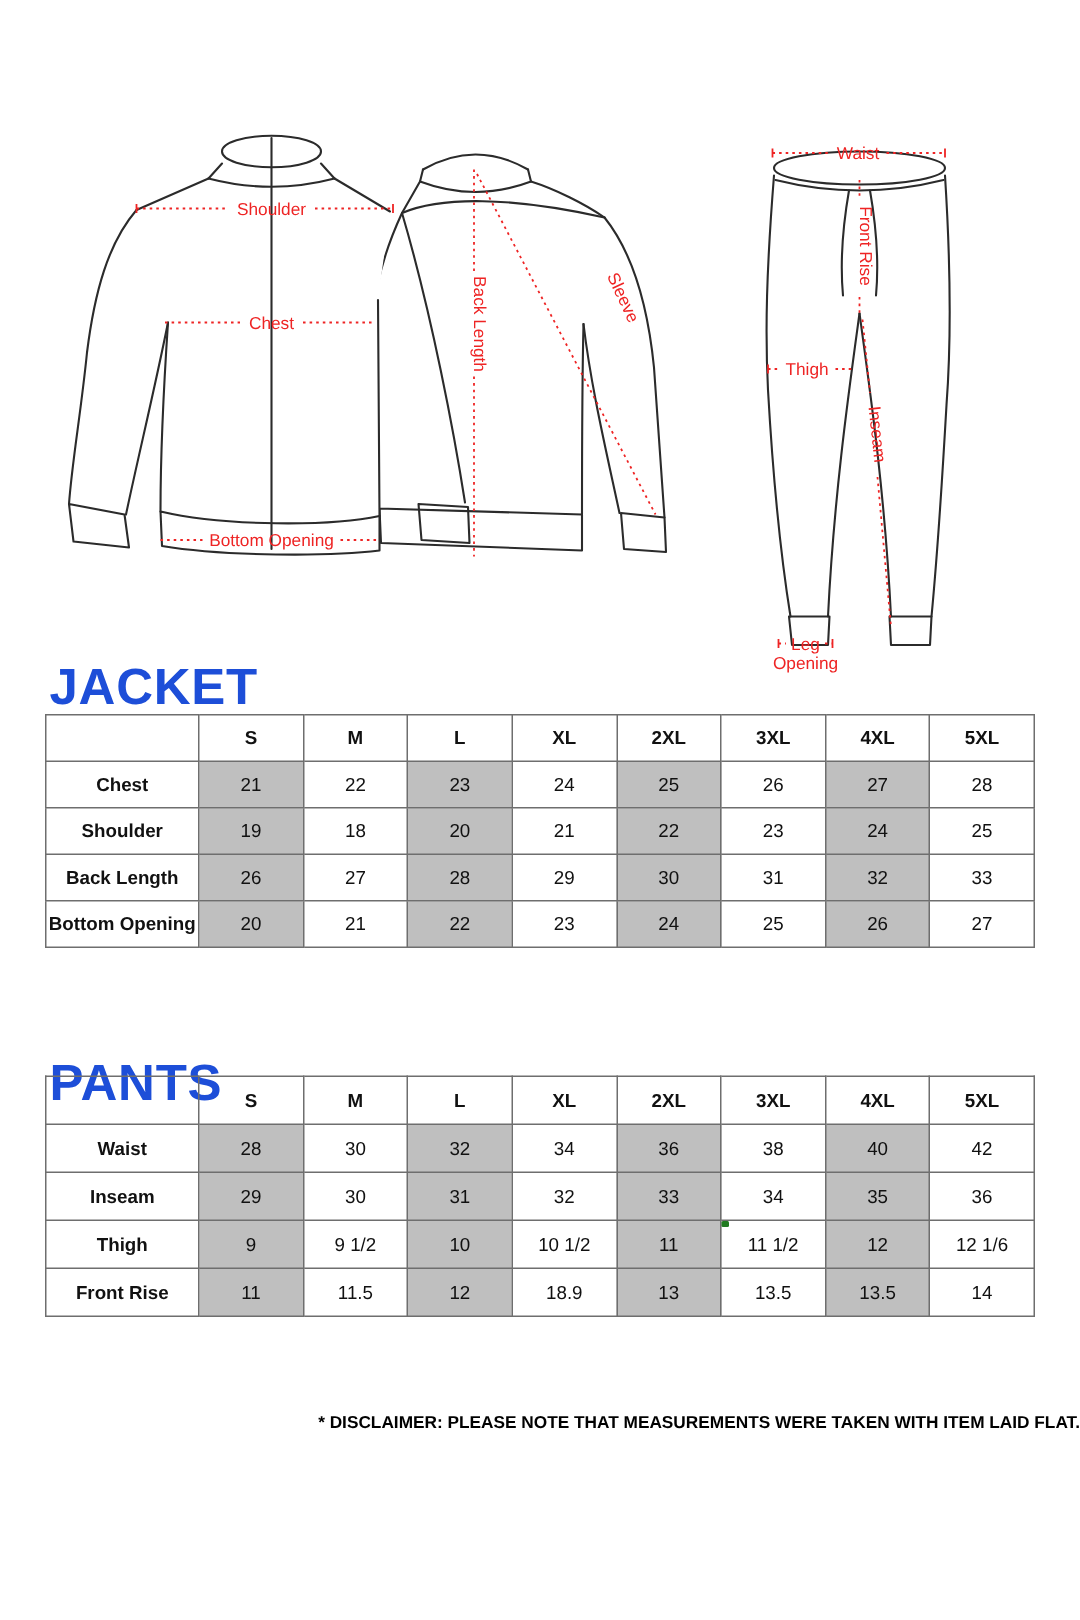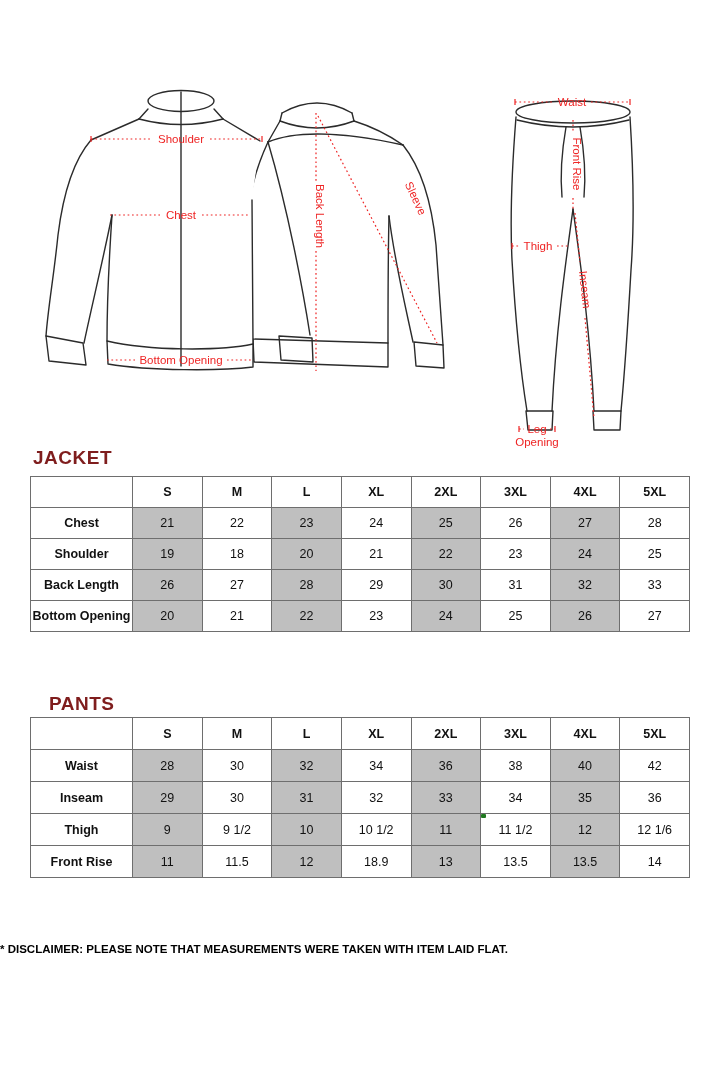--- a/index.html
+++ b/index.html
@@ -8,44 +8,44 @@
 
   
   .diagram{position:absolute;left:0;top:0;}
   .fillwhite{fill:#ffffff;stroke:none;}
   .garment{fill:none;stroke:#2b2b2b;stroke-width:1.4;stroke-linecap:round;stroke-linejoin:round;}
   .redline{fill:none;stroke:#ee2424;stroke-width:1.2;stroke-dasharray:1.7 2.7;}
   .redtick{fill:none;stroke:#ee2424;stroke-width:1.2;}
   .redlabel{fill:#ee2424;font-family:"Liberation Sans",sans-serif;font-size:11.5px;}
 
   
-  .section-title{position:absolute;left:33px;font-size:19px;font-weight:700;
-                 letter-spacing:0.5px;color:#7f1d1d;line-height:28px;}
+  .section-title{position:absolute;left:33px;font-size:34px;font-weight:700;
+                 letter-spacing:0.5px;color:#1d4ed8;line-height:28px;}
   .title-jacket{top:444px;}
-  .title-pants{top:690px;margin-left:16px;}
+  .title-pants{top:708px;}
 
   
   table.size-table{position:absolute;left:30px;width:660px;border-collapse:collapse;
                    table-layout:fixed;font-size:12.5px;}
   table.size-table td,table.size-table th{border:1px solid #6e6e6e;text-align:center;
                    vertical-align:middle;padding:0;color:#111;}
   table.size-table th{font-weight:700;}
   td.row-label{font-weight:700;}
   .jacket-table{top:476px;}
   .jacket-table tr{height:31px;}
   .pants-table{top:717px;}
   .pants-table tr{height:32px;}
   tr.data-row td:nth-child(even){background:#bfbfbf;}
 
   
   .green-speck{position:absolute;left:481px;top:814px;width:5px;height:4px;
                background:#217a21;border-radius:1px;}
 
   
-  .disclaimer{position:absolute;left:0;top:941px;width:720px;text-align:left;
+  .disclaimer{position:absolute;left:0;top:941px;width:720px;text-align:right;
               font-weight:700;font-size:11.5px;line-height:16px;color:#000;}
 </style>
 </head>
 <body>
 
 <div class="page">
 
   <svg class="diagram" width="720" height="455" viewBox="0 0 720 455" aria-hidden="true">
 
     <g>

